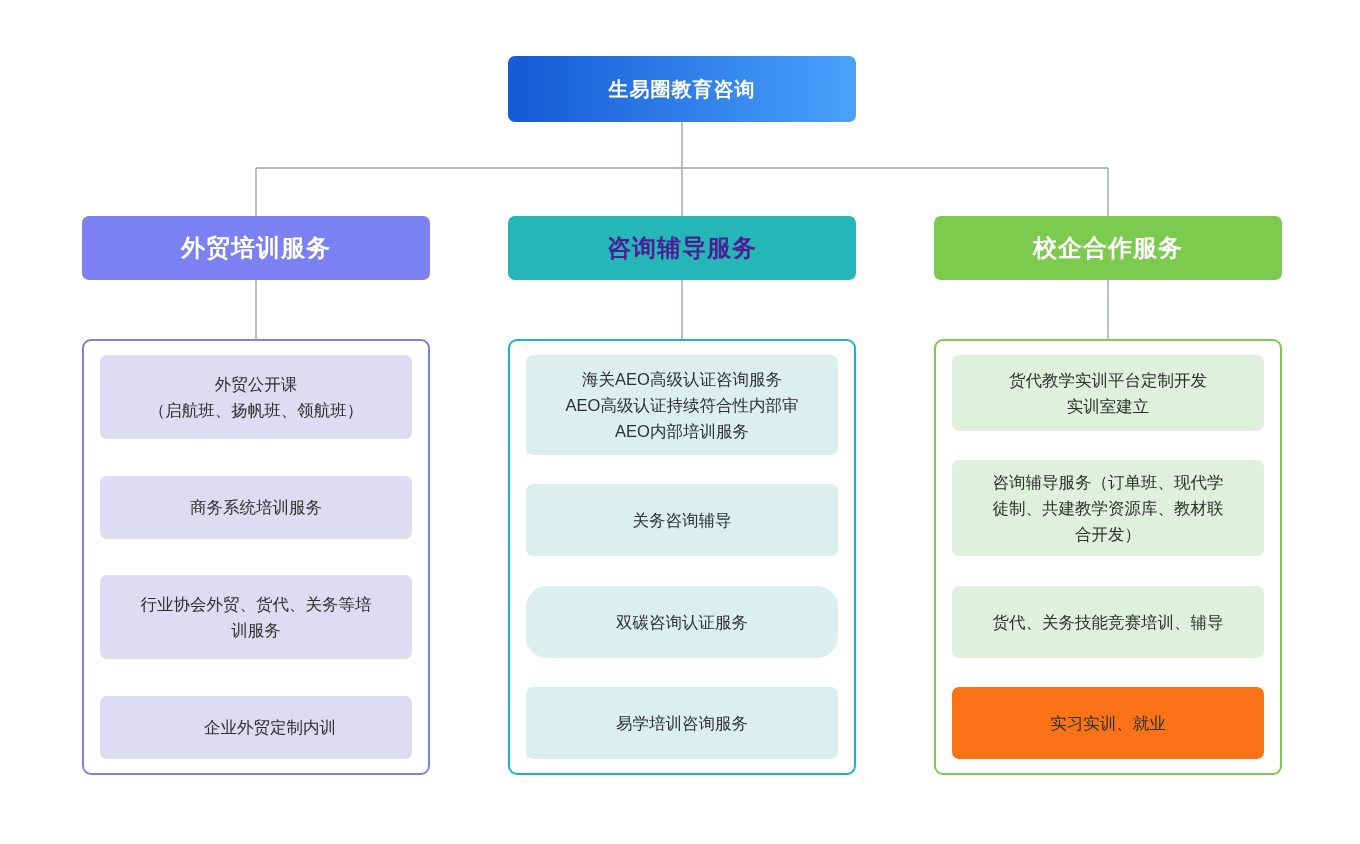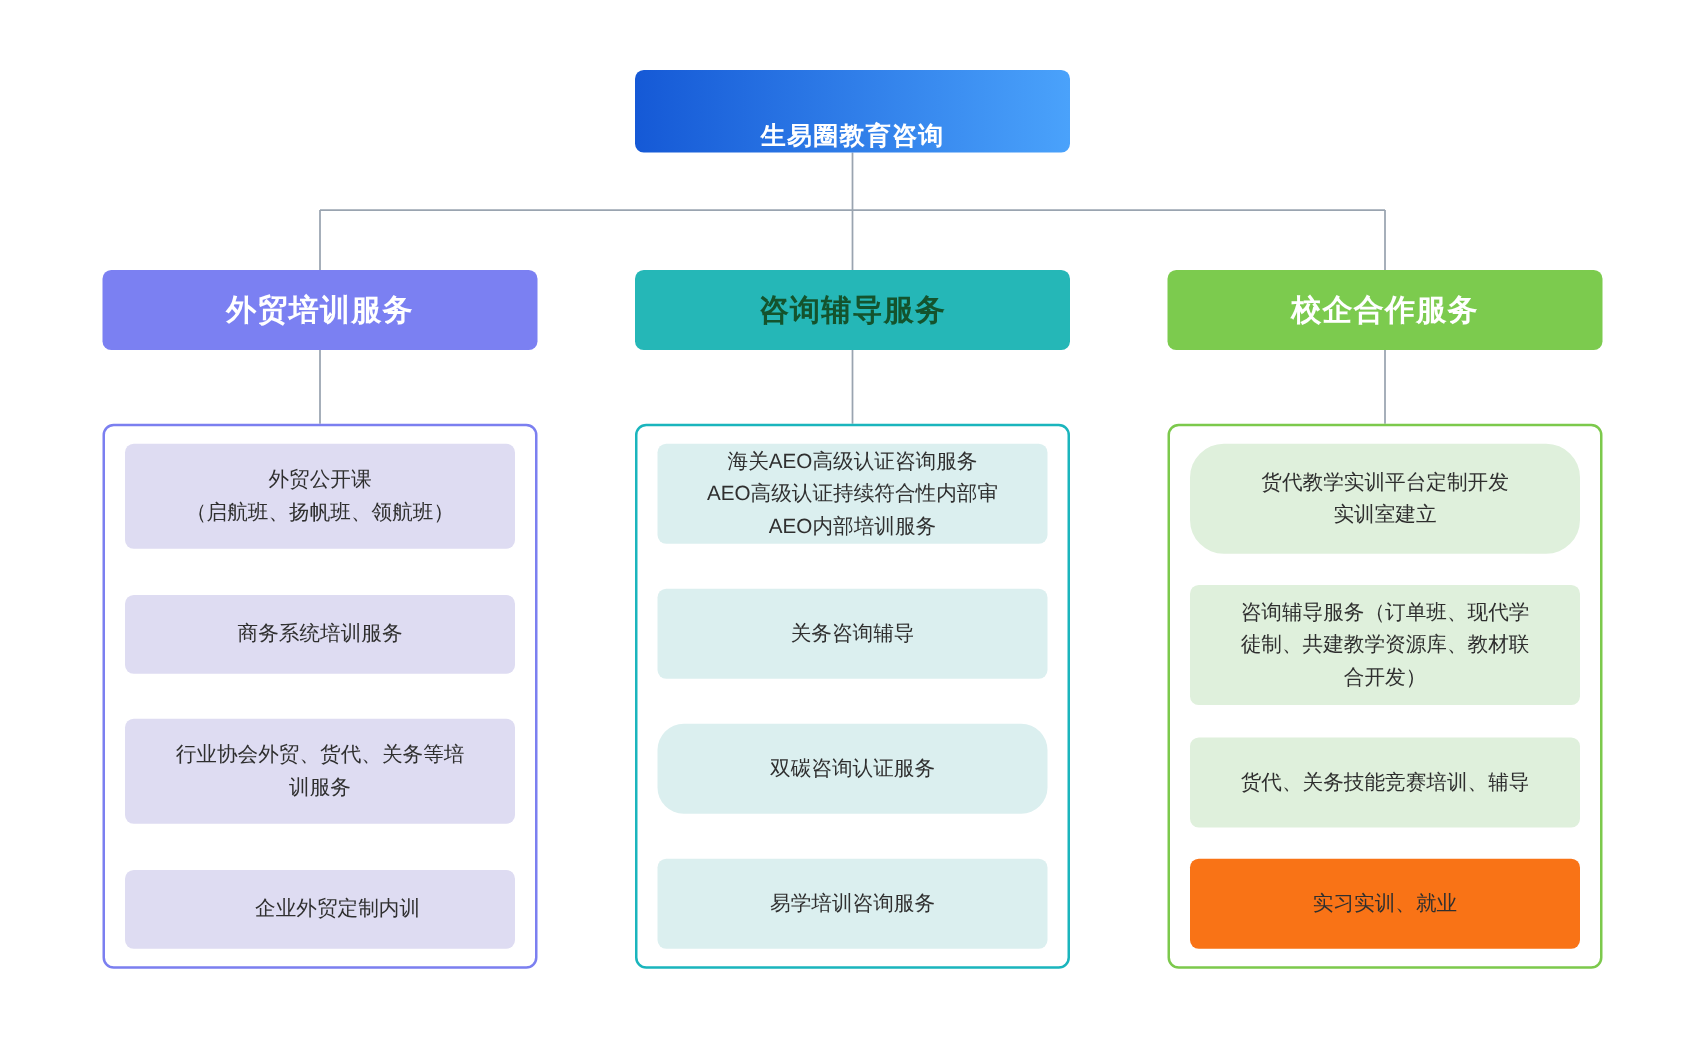--- a/index.html
+++ b/index.html
@@ -34,21 +34,21 @@
 
   
   .root-node {
     position: absolute;
     left: 508px;
     top: 56px;
     width: 348px;
     height: 66px;
     border-radius: 7px;
     display: flex;
-    align-items: flex-end;
+    align-items: center;
     justify-content: center;
     z-index: 3;
   }
   .root-node .node-title {
     color: #ffffff;
     font-size: 20px;
     font-weight: bold;
     letter-spacing: 1px;
   }
 
@@ -114,22 +114,22 @@
     color: #2f2f2f;
     white-space: pre-line;
   }
 
   
   #column-0 .item { height: 63px; }
   #column-1 .item { height: 72px; }
   #column-2 .item { height: 72px; }
 
   #column-0 .item.lines-2 { height: 84px; }
-  #column-1 .item.lines-3 { height: 80px; }
-  #column-2 .item.lines-2 { height: 88px; border-radius: 27px; }
+  #column-1 .item.lines-3 { height: 100px; }
+  #column-2 .item.lines-2 { height: 76px; }
   #column-2 .item.lines-3 { height: 96px; }
 </style>
 </head>
 <body style="background: rgb(255, 255, 255);">
 
 <div id="chart-root">
 
   <svg id="connectors" viewBox="0 0 1360 844" width="1360" height="844" aria-hidden="true">
 
     <path d="M682,122 L682,168" stroke="#9aa4b0" stroke-width="1.4" fill="none"></path>
@@ -158,21 +158,21 @@
 （启航班、扬帆班、领航班）</div>
       <div class="item" style="background: rgb(222, 220, 242);">商务系统培训服务</div>
       <div class="item lines-2" style="background: rgb(222, 220, 242);">行业协会外贸、货代、关务等培
 训服务</div>
       <div class="item" style="background: rgb(222, 220, 242); padding-left: 38px;">企业外贸定制内训</div>
     </div>
   </div>
 
   <div class="column" id="column-1">
     <div class="cat-header" style="background: rgb(37, 183, 183);">
-      <span class="cat-title" style="color: #14532d;">咨询辅导服务</span>
+      <span class="cat-title" style="color: #4c1d95;">咨询辅导服务</span>
     </div>
     <div class="panel" style="border-color: rgb(26, 181, 189);">
       <div class="item lines-3" style="background: rgb(219, 239, 239);">海关AEO高级认证咨询服务
 AEO高级认证持续符合性内部审
 AEO内部培训服务</div>
       <div class="item" style="background: rgb(219, 239, 239);">关务咨询辅导</div>
       <div class="item" style="background: rgb(219, 239, 239); border-radius: 21px;">双碳咨询认证服务</div>
       <div class="item" style="background: rgb(219, 239, 239);">易学培训咨询服务</div>
     </div>
   </div>

